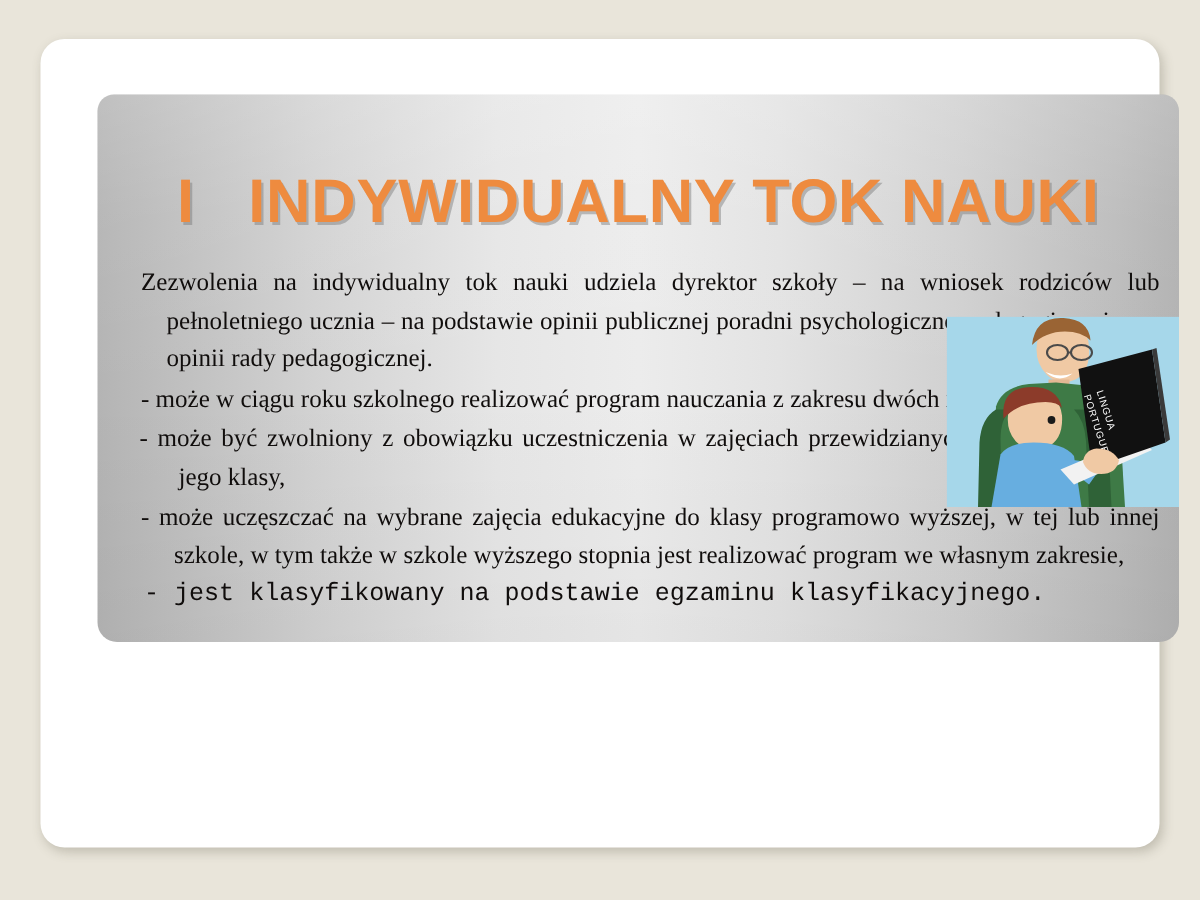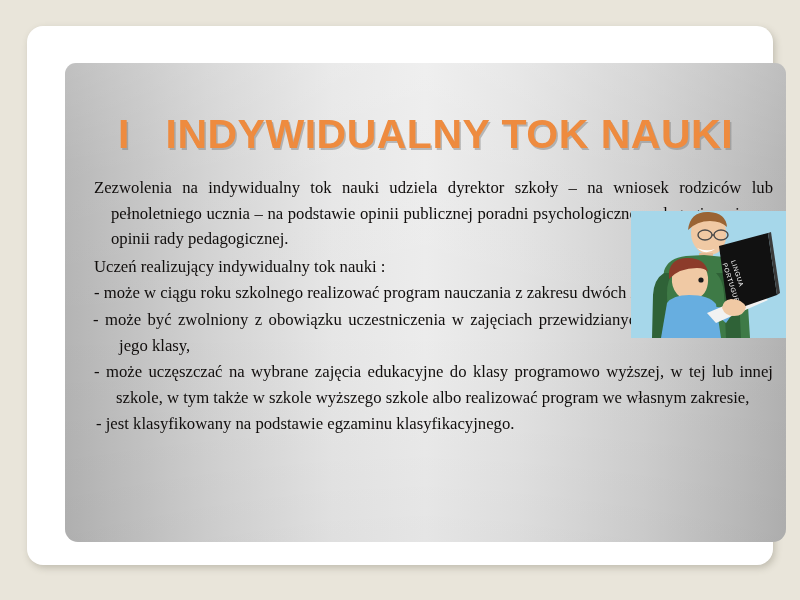--- a/index.html
+++ b/index.html
@@ -33,21 +33,21 @@
     background: #ffffff;
     border-radius: 16px;
     box-shadow: 2px 3px 7px rgba(90, 85, 70, 0.28);
   }
 
   #slide-panel {
     position: absolute;
     left: 38px;
     top: 37px;
     width: 721px;
-    height: 479px;
+    height: 365px;
     border-radius: 11px 11px 13px 13px;
     background:
       linear-gradient(to right,
         #b4b4b4 0%,
         #bdbdbd 6%,
         #d2d2d2 20%,
         #e6e6e6 37%,
         #ececec 50%,
         #e3e3e3 63%,
         #d0d0d0 80%,
@@ -126,20 +126,21 @@
 
   .p-bullet-c {
     padding-left: 37px;
     text-indent: -22px;
     margin-top: 1px;
   }
 
   .p-bullet-d {
     padding-left: 17px;
     margin-top: 1px;
+    font-family: Liberation Mono, monospace;
   }
 
   .p-close {
     padding-left: 37px;
     text-indent: 58px;
     margin-top: 3px;
   }
 
   
   #illustration {
@@ -162,27 +163,26 @@
     <div id="slide-panel">
 
       <div id="panel-sheen"></div>
 
       <div id="slide-title">I   INDYWIDUALNY TOK NAUKI</div>
 
       <div id="body-text">
 
         <p class="para p-intro">Zezwolenia na indywidualny tok nauki udziela dyrektor szkoły – na wniosek rodziców  lub pełnoletniego ucznia – na podstawie opinii publicznej  poradni psychologiczno-pedagogicznej oraz opinii rady pedagogicznej.</p>
 
-        <p class="para left p-lead">Uczeń realizujący indywidualny tok nauki :</p>
 
         <p class="para p-bullet-a">-   może w ciągu roku szkolnego realizować program nauczania z zakresu dwóch  i  więcej klas,</p>
 
         <p class="para p-bullet-b">- może być zwolniony z obowiązku uczestniczenia w zajęciach przewidzianych planem nauczania jego klasy,</p>
 
-        <p class="para p-bullet-c">- może uczęszczać na wybrane zajęcia edukacyjne do klasy programowo wyższej,  w tej lub innej szkole, w tym także w szkole wyższego szkole albo realizować program we własnym zakresie,</p>
+        <p class="para p-bullet-c">- może uczęszczać na wybrane zajęcia edukacyjne do klasy programowo wyższej,  w tej lub innej szkole, w tym także w szkole wyższego stopnia jest realizować program we własnym zakresie,</p>
 
         <p class="para left p-bullet-d">- jest klasyfikowany na podstawie egzaminu klasyfikacyjnego.</p>
 
 
       </div>
 
       <div id="illustration">
         <svg width="157" height="127" viewBox="0 0 157 127" xmlns="http://www.w3.org/2000/svg">
 
           <rect x="0" y="0" width="157" height="127" fill="#a6d7ea"></rect>

